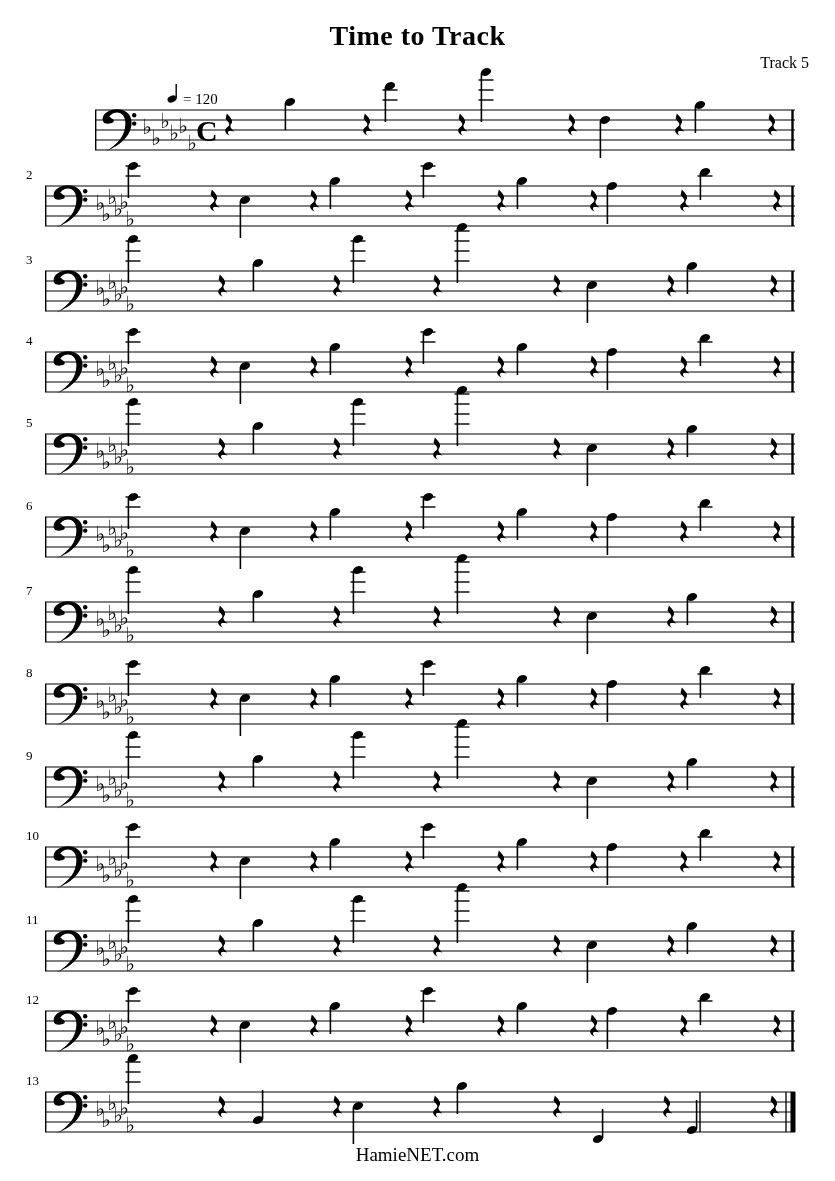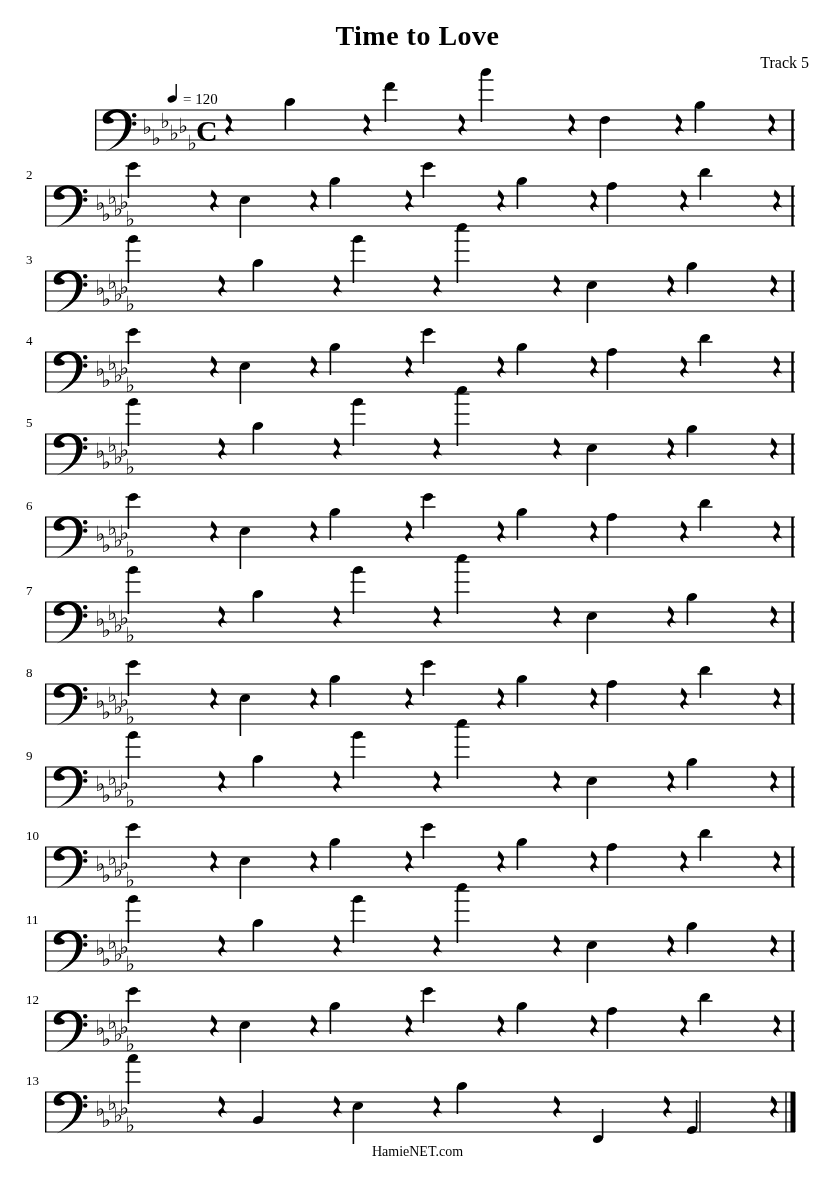--- a/index.html
+++ b/index.html
@@ -1,28 +1,28 @@
 <!DOCTYPE html>
 <html><head>
 <meta charset="utf-8">
 <style>
   html,body{margin:0;padding:0;background:#ffffff;}
   #page{position:relative;width:835px;height:1181px;background:#ffffff;overflow:hidden;
         font-family:"Liberation Serif", serif;color:#000;}
   #title{position:absolute;left:0;right:0;top:20px;text-align:center;
          font-size:28px;font-weight:bold;letter-spacing:.5px;}
   #track{position:absolute;right:26px;top:54px;font-size:16px;}
-  #footer{position:absolute;left:0;right:0;top:1144px;text-align:center;font-size:14px;}
+  #footer{position:absolute;left:0;right:0;top:1144px;text-align:center;font-size:19px;}
   svg text{user-select:none;}
 </style>
 </head>
 <body>
 
 <div id="page">
-  <div id="title">Time to Love</div>
+  <div id="title">Time to Track</div>
   <div id="track">Track 5</div>
   <svg id="music" width="835" height="1181" viewBox="0 0 835 1181" style="position:absolute;left:0;top:0;">
       <defs>
         <g id="bassclef">
           <path d="M5.5,16.5 C2.8,16.5 1.6,14.2 1.6,12.2 C1.6,6.6 8.0,2.2 15.9,2.2 C25.0,2.2 30.6,7.8 30.6,15.8 C30.6,28.2 19.6,38.6 4.6,44.4 C16.8,37.2 24.4,28.2 24.4,16.4 C24.4,9.6 21.2,5.4 16.0,5.4 C11.4,5.4 8.2,8.4 7.6,11.8 C9.6,10.4 12.8,11.6 12.8,14.0 C12.8,15.8 10.4,16.5 5.5,16.5 Z" fill="#000000"></path>
           <circle cx="7.2" cy="13.1" r="3.4" fill="#000000"></circle>
           <circle cx="33.2" cy="8.2" r="2.2" fill="#000000"></circle>
           <circle cx="33.2" cy="16.6" r="2.2" fill="#000000"></circle>
         </g>
         <g id="qrest">

